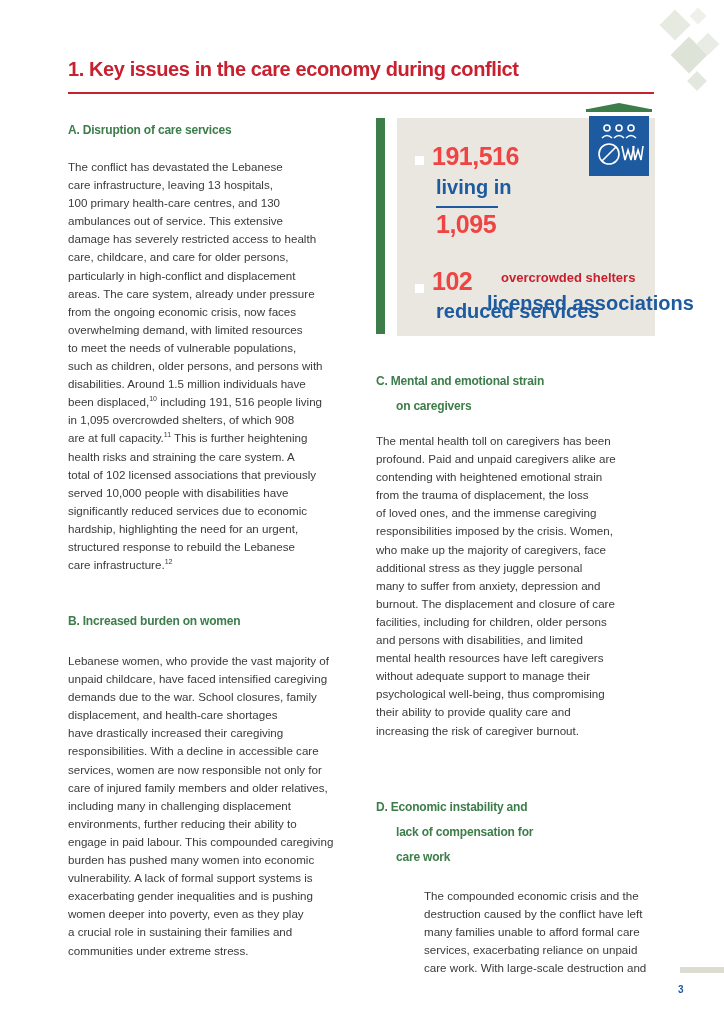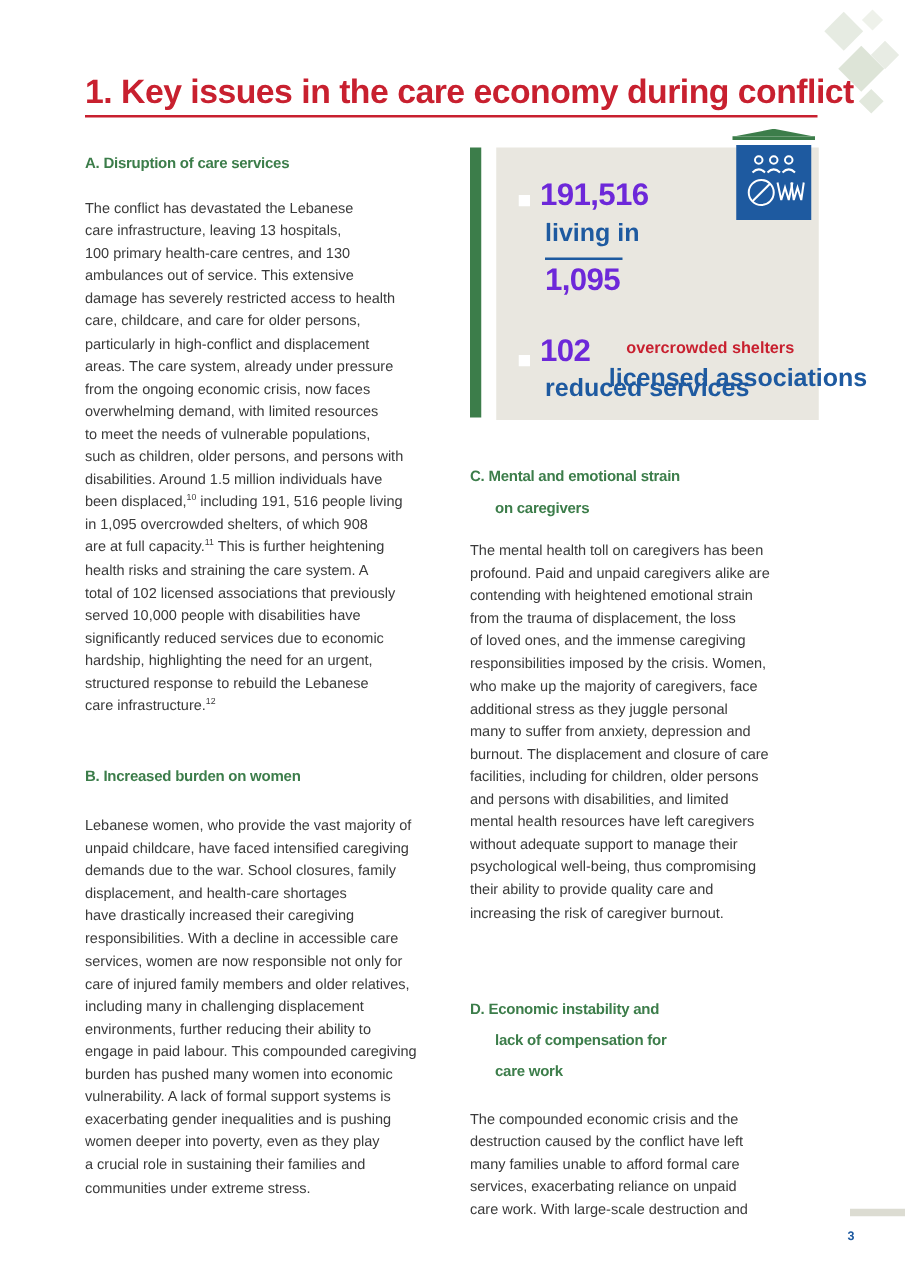--- a/index.html
+++ b/index.html
@@ -3,34 +3,34 @@
 <meta charset="utf-8">
 <style>
   html, body { margin:0; padding:0; }
   body { width:724px; height:1024px; background:#ffffff; position:relative; overflow:hidden; font-family:"Liberation Sans", sans-serif; color:#3a3a3a; }
   .deco { position:absolute; }
   .d1 { left:664px; top:14px; width:22px; height:22px; background:#e6ebe2; transform:rotate(45deg); }
   .d2 { left:692px; top:10px; width:12px; height:12px; background:#eef1ea; transform:rotate(45deg); }
   .d3 { left:676px; top:42px; width:26px; height:26px; background:#dde4d7; transform:rotate(45deg); }
   .d4 { left:700px; top:36px; width:16px; height:16px; background:#e8ece4; transform:rotate(45deg); }
   .d5 { left:690px; top:74px; width:14px; height:14px; background:#e2e8dd; transform:rotate(45deg); }
-  .title { position:absolute; left:68px; top:58px; font-size:27px; font-weight:bold; color:#c8202f; letter-spacing:-0.4px; font-family:"Liberation Sans", sans-serif; }
+  .title { position:absolute; left:68px; top:58px; font-size:20px; font-weight:bold; color:#c8202f; letter-spacing:-0.4px; font-family:"Liberation Sans", sans-serif; }
   .title-rule { position:absolute; left:68px; top:92px; width:586px; height:2px; background:#c8202f; }
   .h2 { position:absolute; font-size:12px; font-weight:bold; color:#3c7d4a; line-height:25px; letter-spacing:-0.2px; }
   .body-text { position:absolute; font-size:11.6px; line-height:18.1px; color:#3a3a3a; }
   .body-text sup { font-size:7px; line-height:0; }
   .left { left:68px; width:284px; }
   .right { left:376px; width:282px; }
   .stat-bar { position:absolute; left:376px; top:118px; width:9px; height:216px; background:#3c7d4a; }
   .stat-box { position:absolute; left:397px; top:118px; width:258px; height:218px; background:#e9e7e0; }
   .roof { position:absolute; left:588px; top:103px; width:62px; height:6px; background:#3c7d4a; clip-path:polygon(0 100%, 50% 0, 100% 100%); }
   .roof2 { position:absolute; left:586px; top:109px; width:66px; height:3px; background:#3c7d4a; }
   .icon-box { position:absolute; left:589px; top:116px; width:60px; height:60px; background:#1e5aa0; }
   .stat-sq { position:absolute; width:9px; height:9px; background:#ffffff; }
-  .big-red { position:absolute; color:#6d28d9; font-weight:bold; font-size:25px; letter-spacing:-0.5px; }
+  .big-red { position:absolute; color:#ef4444; font-weight:bold; font-size:25px; letter-spacing:-0.5px; }
   .blue-lbl { position:absolute; color:#1e5aa0; font-weight:bold; font-size:20px; }
   .red-lbl { position:absolute; color:#c8202f; font-weight:bold; font-size:13px;margin-top:48px; }
   .stat-rule { position:absolute; left:436px; top:206px; width:62px; height:2px; background:#1e5aa0; }
   .page-bar { position:absolute; left:680px; top:967px; width:44px; height:6px; background:#dcdcd2; }
   .page-num { position:absolute; left:678px; top:984px; font-size:10px; font-weight:bold; color:#1e5aa0; }
 </style>
 </head>
 <body>
 
 <div class="deco d1"></div>
@@ -142,21 +142,21 @@
   <div>psychological well-being, thus compromising</div>
   <div>their ability to provide quality care and</div>
   <div>increasing the risk of caregiver burnout.</div>
 </div>
 
 <div class="h2" style="left:376px;top:795px;">
   <div>D. Economic instability and</div>
   <div style="padding-left:20px;">lack of compensation for</div>
   <div style="padding-left:20px;">care work</div>
 </div>
-<div class="body-text right" style="top:887px;">
+<div class="body-text right" style="top:887px;margin-left:48px;">
   <div>The compounded economic crisis and the</div>
   <div>destruction caused by the conflict have left</div>
   <div>many families unable to afford formal care</div>
   <div>services, exacerbating reliance on unpaid</div>
   <div>care work. With large-scale destruction and</div>
 </div>
 
 <div class="page-bar"></div>
 <div class="page-num">3</div>
 

